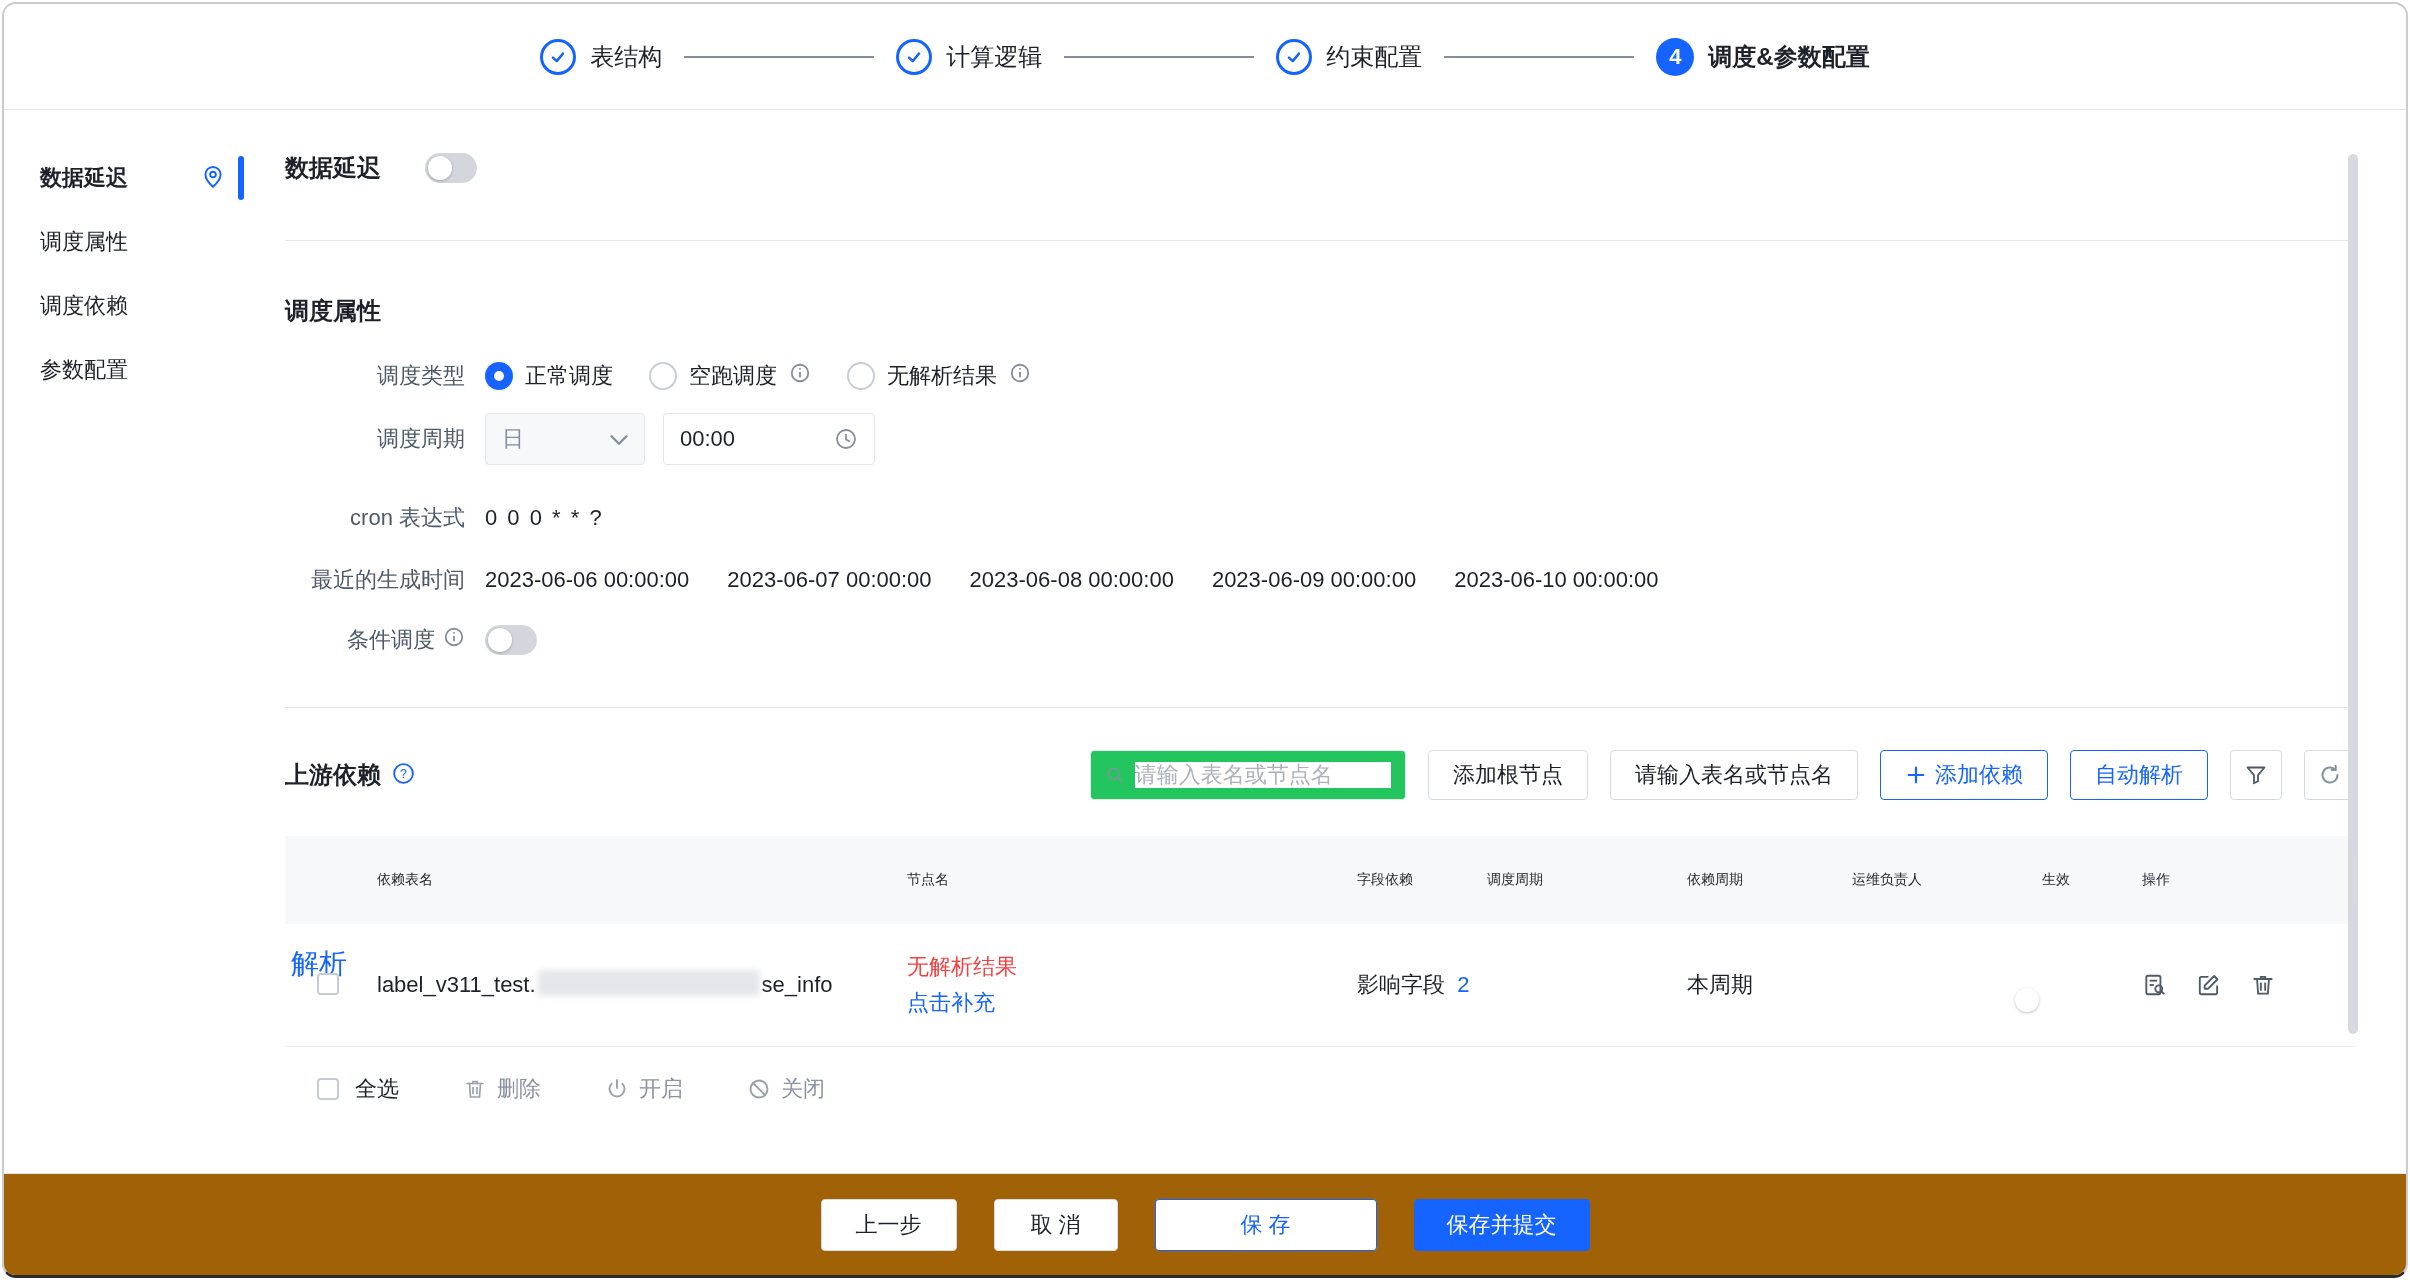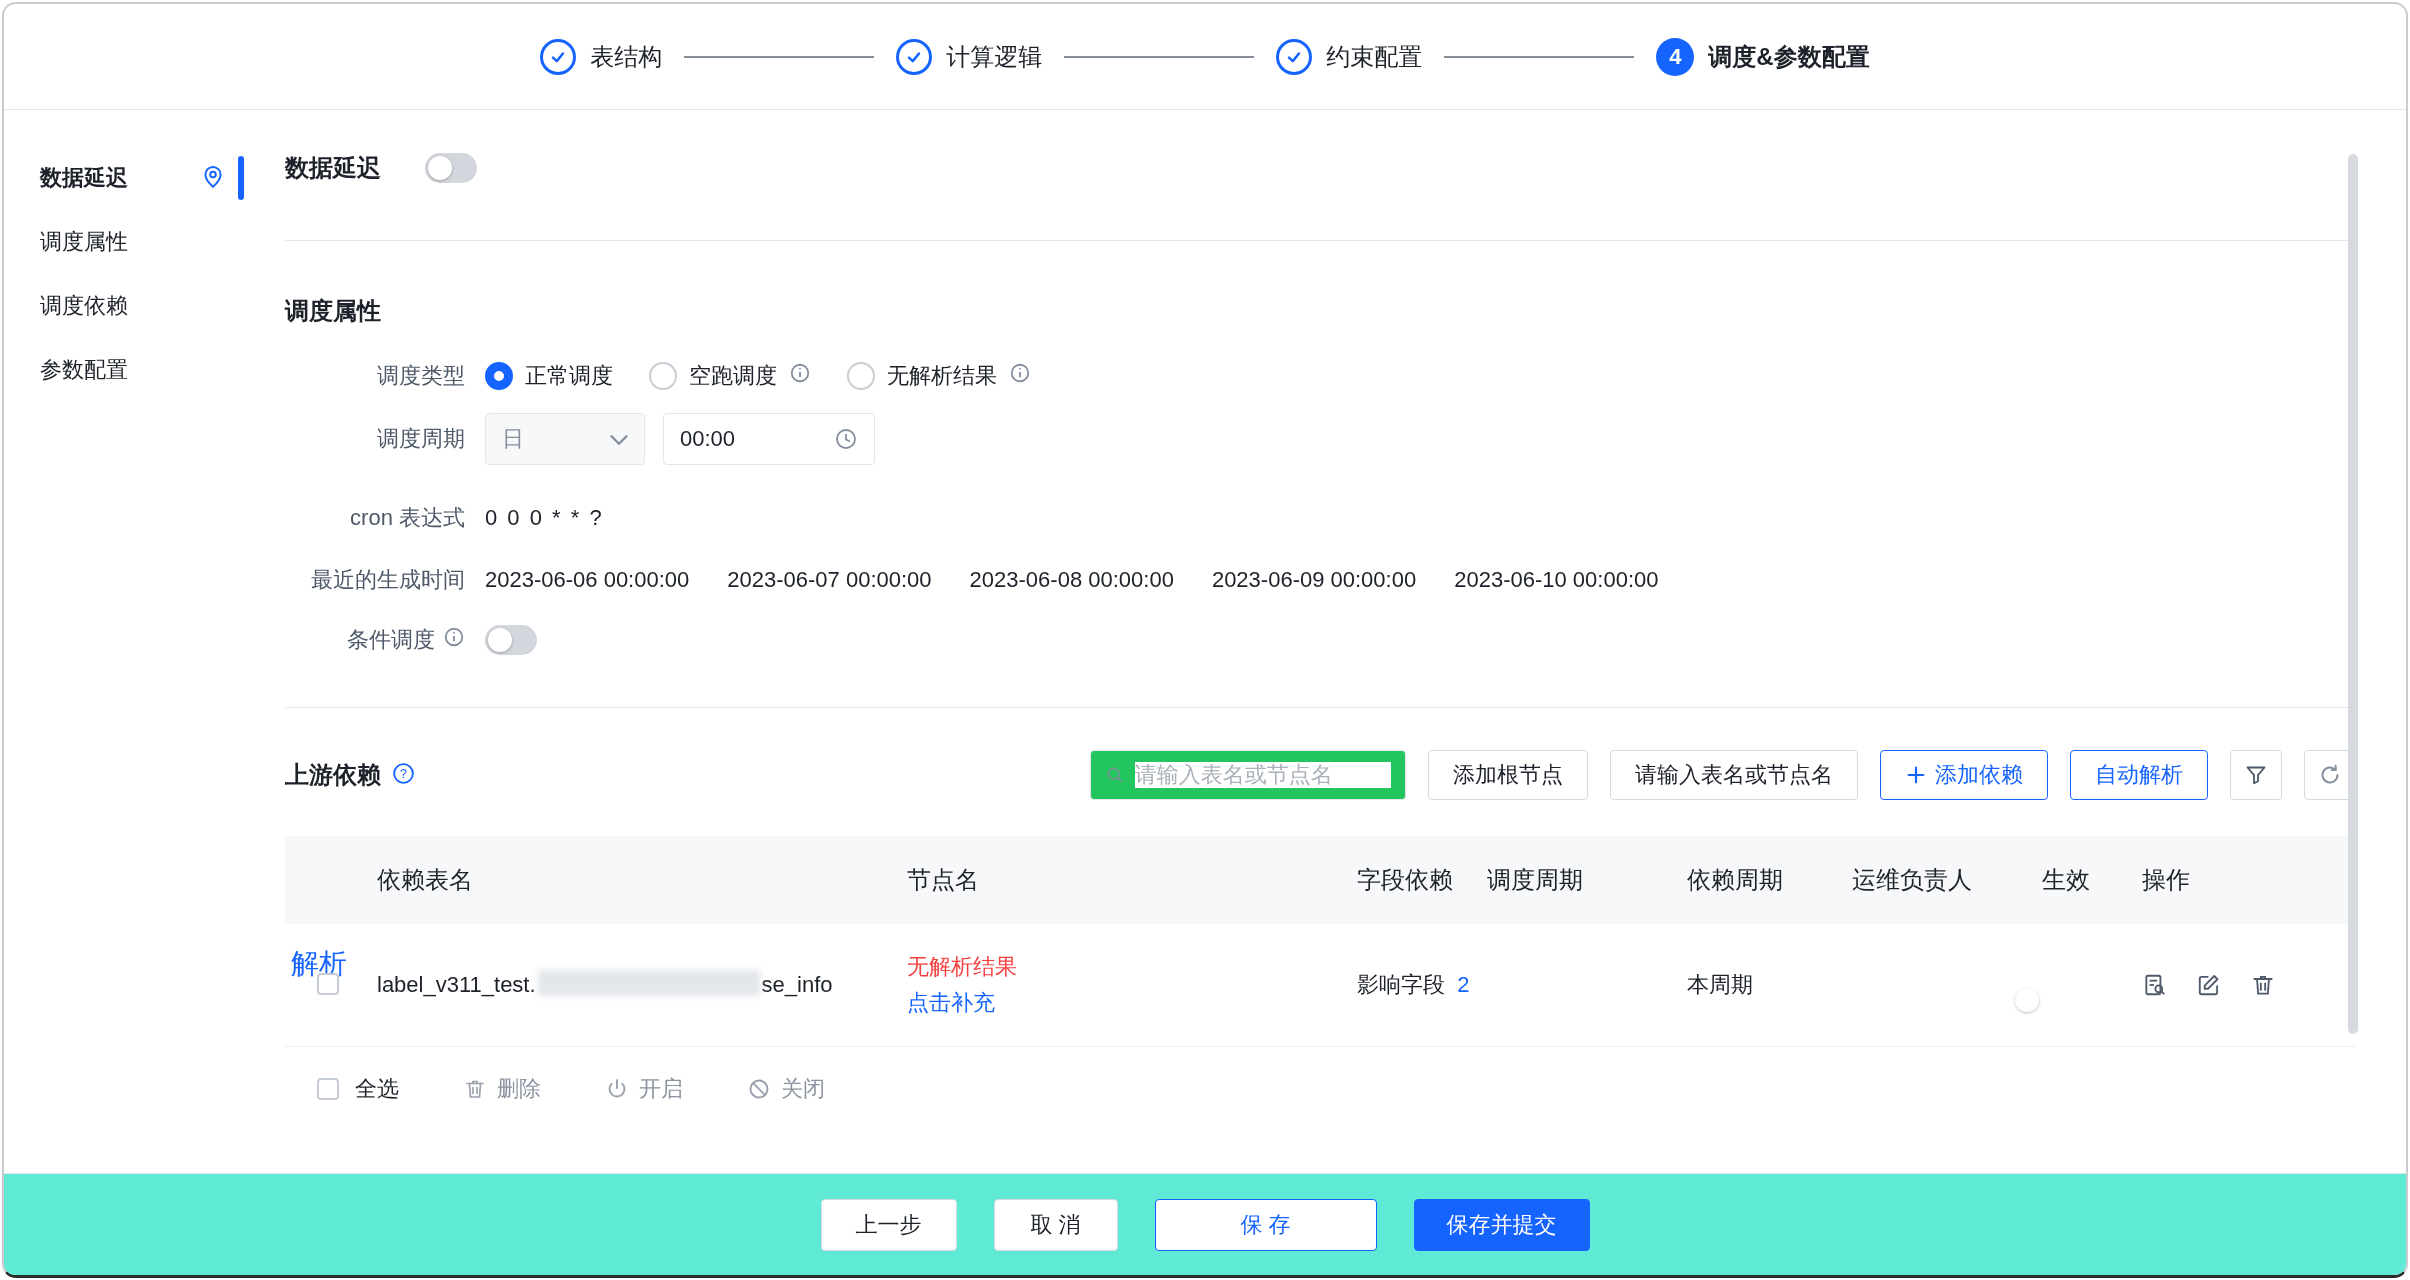--- a/index.html
+++ b/index.html
@@ -65,40 +65,40 @@
   .search{width:316px;height:50px;border:1px solid var(--border);border-radius:4px;background:#22c55e;display:flex;align-items:center;padding:0 14px;gap:10px;}
   .search input{border:none;outline:none;font-size:22px;color:var(--text);width:100%;font-family:inherit;}
   .search input::placeholder{color:#aab1bb;}
   .btn{height:50px;border:1px solid #d6dae1;border-radius:4px;background:#fff;font-size:22px;color:var(--text);padding:0 24px;display:flex;align-items:center;justify-content:center;gap:8px;cursor:pointer;font-family:inherit;}
   .btn.outline-primary{border-color:var(--blue);color:var(--blue);}
   .btn.icon-btn{width:52px;padding:0;}
 
   .dep-table{margin-top:36px;}
   .tgrid{display:grid;grid-template-columns:80px 530px 450px 130px 200px 165px 190px 100px 1fr;align-items:center;}
   .t-head{height:88px;background:#f7f8fa;}
-  .t-head>div{padding-left:12px;font-size:24px;color:var(--text);font-weight:500;}
+  .t-head>div{padding-left:12px;font-size:14px;color:var(--text);font-weight:500;}
   .t-row{min-height:122px;border-bottom:1px solid #eef0f2;position:relative;background:#fff;}
   .cell{padding-left:12px;font-size:22px;color:var(--text);}
   .parse-link{position:absolute;left:6px;top:21px;font-size:28px;color:var(--blue);cursor:pointer;text-align:right;}
   .row-check{position:absolute;left:32px;top:49px;}
   .checkbox{width:22px;height:22px;border:2px solid #c6ccd4;border-radius:4px;background:#fff;cursor:pointer;flex:none;}
   .tname{line-height:34px;word-break:break-all;padding-right:48px;}
   .redact{display:inline-block;width:222px;height:26px;background:#e3e6ea;border-radius:3px;filter:blur(3px);vertical-align:-4px;margin:0 2px;}
   .node-cell{line-height:36px;}
   .err-text{color:var(--danger);}
   .link{color:var(--blue);cursor:pointer;}
   .ops{display:flex;gap:28px;align-items:center;}
   .ops svg{cursor:pointer;}
 
   .batch{margin-top:22px;display:flex;align-items:center;height:40px;font-size:22px;}
   .batch .sel-label{margin-left:16px;color:var(--text);}
   .batch-act{display:flex;align-items:center;gap:10px;margin-left:64px;color:#8b93a1;cursor:default;}
 
   
-  .footer{position:absolute;left:0;right:0;bottom:0;height:102px;border-top:1px solid var(--border);background:#5eead4;display:flex;align-items:center;justify-content:center;gap:37px;}
+  .footer{position:absolute;left:0;right:0;bottom:0;height:102px;border-top:1px solid var(--border);background:#a16207;display:flex;align-items:center;justify-content:center;gap:37px;}
   .f-btn{height:52px;border-radius:4px;font-size:22px;display:flex;align-items:center;justify-content:center;border:1px solid #d6dae1;background:#fff;color:var(--text);cursor:pointer;font-family:inherit;}
   .f-btn.prev{width:136px;}
   .f-btn.cancel{width:124px;}
   .f-btn.save{width:222px;border-color:var(--blue);color:var(--blue);}
   .f-btn.submit{width:176px;background:var(--blue);border-color:var(--blue);color:#fff;}
 
   .scrollbar{position:absolute;left:2344px;top:150px;width:10px;height:880px;border-radius:5px;background:#d6d9de;}
 </style>
 </head>
 <body>

